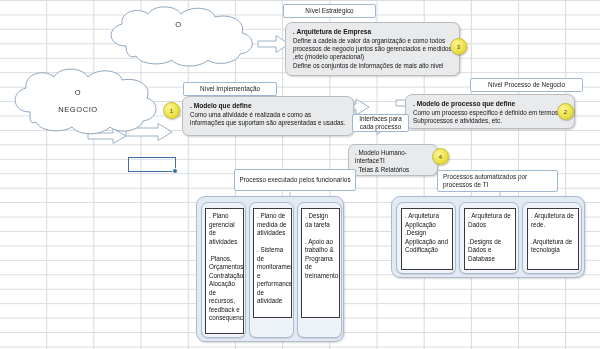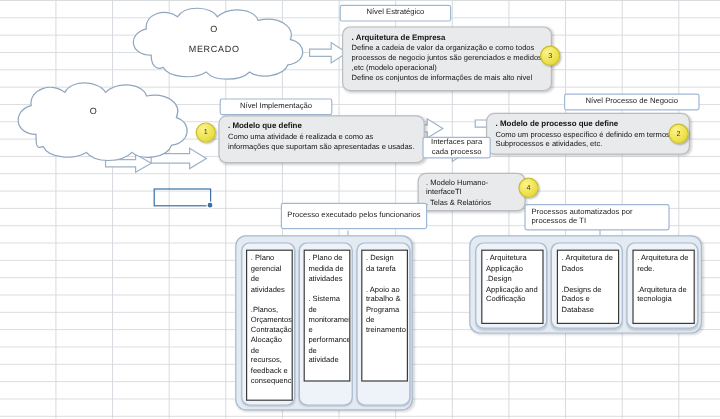--- a/index.html
+++ b/index.html
@@ -83,31 +83,31 @@
   </svg>
 
   <div class="cloud" style="left:96px;top:6px;width:165px;height:62px;">
     <svg width="165" height="62" viewBox="0 0 165 62">
       <path d="M30,40 C12,40 10,22 26,18 C24,6 42,0 52,8 C58,-2 80,-1 85,8
                C95,-1 116,1 119,11 C136,7 150,16 146,27 C160,30 160,46 144,48
                C140,58 120,60 112,54 C104,62 82,62 76,54 C64,61 44,58 40,50
                C34,53 30,48 30,40 Z" fill="#ffffff" stroke="#8fa6c0" stroke-width="1"></path>
     </svg>
     <div class="cloud-label" style="top:14px;">O</div>
-    <div class="cloud-label" style="top:30px;">MERCADO</div>
   </div>
 
   <div class="cloud" style="left:2px;top:66px;width:152px;height:70px;">
     <svg width="152" height="70" viewBox="0 0 152 70">
       <path d="M28,46 C10,46 8,26 24,22 C22,8 42,2 52,11 C58,0 80,1 86,11
                C97,1 118,4 120,14 C137,11 150,20 145,32 C158,36 157,53 141,55
                C137,66 116,68 108,61 C99,70 77,70 70,61 C58,68 38,65 34,56
                C28,59 28,54 28,46 Z" fill="#ffffff" stroke="#8fa6c0" stroke-width="1"></path>
     </svg>
     <div class="cloud-label" style="top:22px;">O</div>
+    <div class="cloud-label" style="top:39px;">NEGOCIO</div>
   </div>
 
   <div class="ab titlebox" style="left:283px;top:4px;width:93px;height:14px;">Nível Estratégico</div>
 
   <div class="ab titlebox" style="left:183px;top:82px;width:94px;height:14px;">Nível Implementação</div>
 
   <div class="ab titlebox" style="left:470px;top:78px;width:113px;height:14px;">Nível Processo de Negocio</div>
 
   <div class="ab callout" style="left:285px;top:22px;width:175px;height:54px;">
     <div class="hl">. Arquitetura de Empresa</div>

